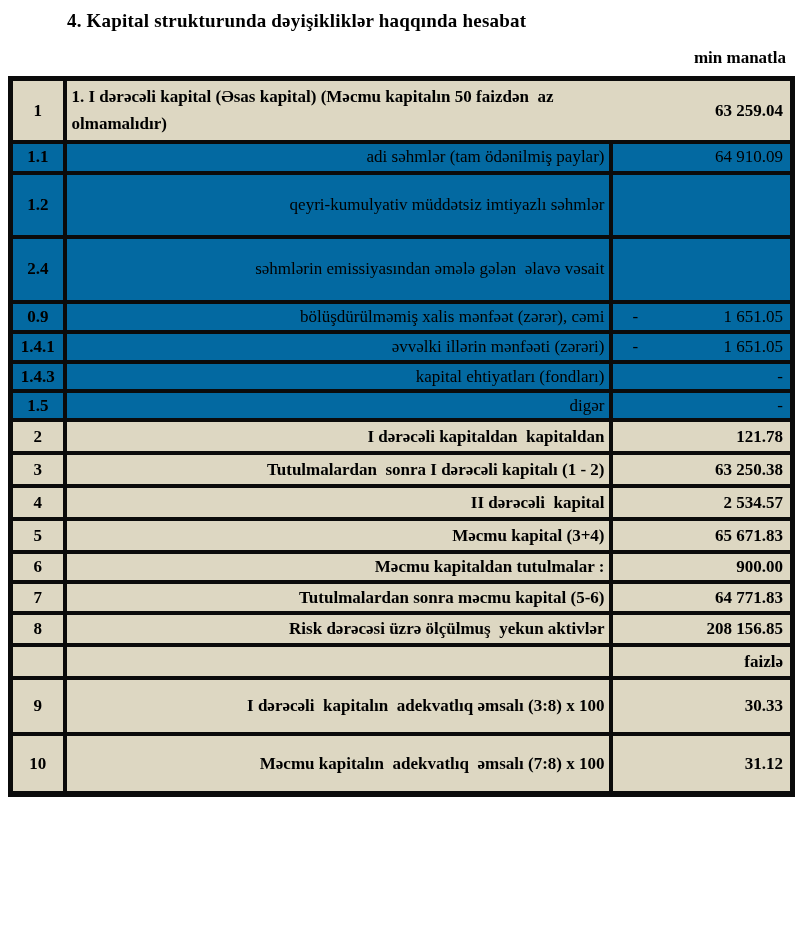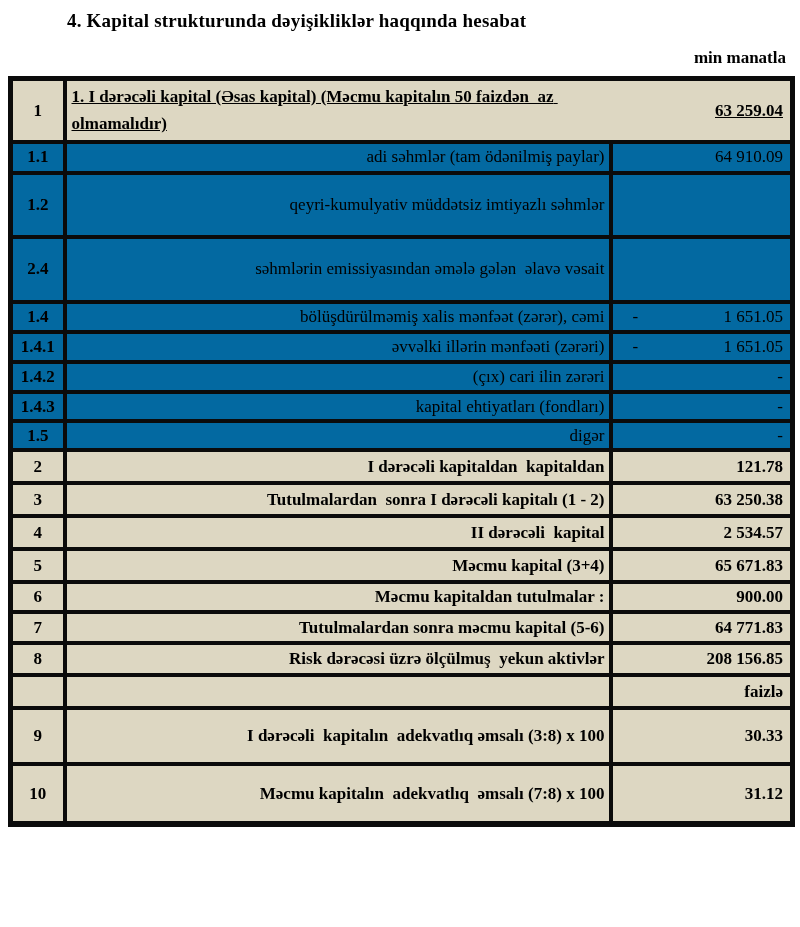--- a/index.html
+++ b/index.html
@@ -60,21 +60,21 @@
   tr.plain td.cell-num { font-weight: bold; }
   td.cell-num { text-align: center; padding: 1px 2px; }
   td.cell-label { text-align: right; padding: 2px 4px 2px 5px; white-space: pre-wrap; }
   td.cell-value { text-align: right; padding: 2px 7px 2px 4px; white-space: pre; }
   td.cell-value .value-flex {
     display: flex;
     justify-content: space-between;
     align-items: center;
     padding-left: 16px;
   }
-  td.cell-merged { padding: 0; text-decoration: underline; }
+  td.cell-merged { padding: 0; }
   td.cell-merged .merged-flex {
     display: flex;
     align-items: center;
     justify-content: space-between;
     padding: 2px 7px 2px 5px;
   }
   td.cell-merged .merged-label {
     width: 552px;
     line-height: 1.6;
     white-space: pre-wrap;
@@ -113,33 +113,28 @@
         <td class="cell-num">1.2</td>
         <td class="cell-label">qeyri-kumulyativ müddətsiz imtiyazlı səhmlər</td>
         <td class="cell-value"></td>
       </tr>
       <tr class="plain" style="height: 65px;">
         <td class="cell-num">2.4</td>
         <td class="cell-label">səhmlərin emissiyasından əmələ gələn  əlavə vəsait</td>
         <td class="cell-value"></td>
       </tr>
       <tr class="plain" style="height: 30px;">
-        <td class="cell-num">1.4</td>
+        <td class="cell-num">0.9</td>
         <td class="cell-label">bölüşdürülməmiş xalis mənfəət (zərər), cəmi</td>
         <td class="cell-value"><div class="value-flex"><span>-</span><span>1 651.05</span></div></td>
       </tr>
       <tr class="plain" style="height: 30px;">
         <td class="cell-num">1.4.1</td>
         <td class="cell-label">əvvəlki illərin mənfəəti (zərəri)</td>
         <td class="cell-value"><div class="value-flex"><span>-</span><span>1 651.05</span></div></td>
-      </tr>
-      <tr class="plain" style="height: 30px;">
-        <td class="cell-num">1.4.2</td>
-        <td class="cell-label">(çıx) cari ilin zərəri</td>
-        <td class="cell-value">-</td>
       </tr>
       <tr class="plain" style="height: 29px;">
         <td class="cell-num">1.4.3</td>
         <td class="cell-label">kapital ehtiyatları (fondları)</td>
         <td class="cell-value">-</td>
       </tr>
       <tr class="plain" style="height: 29px;">
         <td class="cell-num">1.5</td>
         <td class="cell-label">digər</td>
         <td class="cell-value">-</td>

